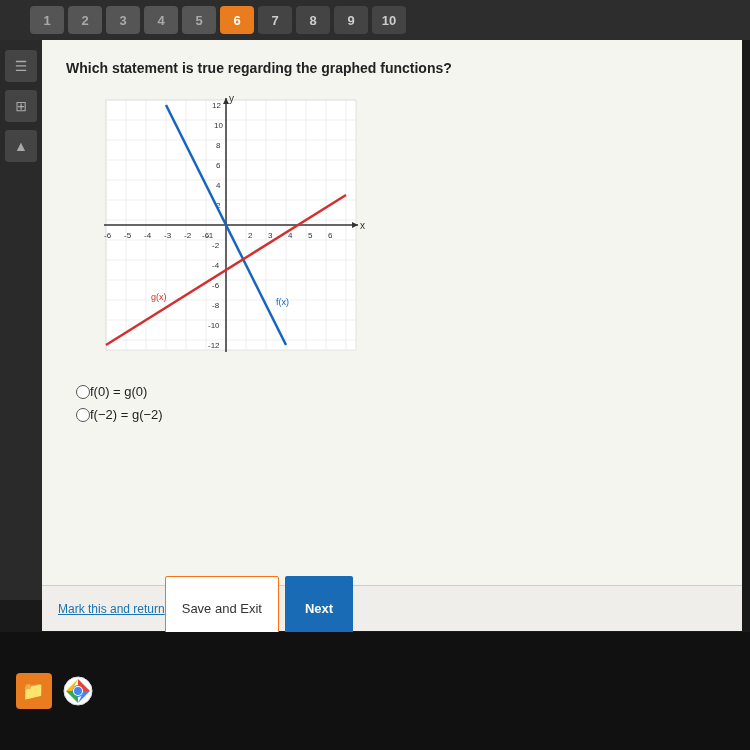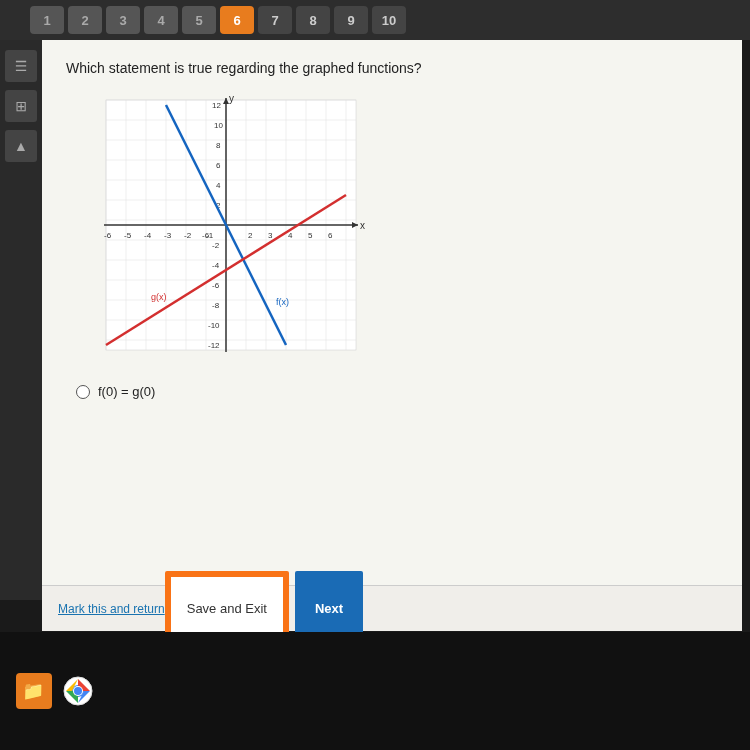--- a/index.html
+++ b/index.html
@@ -91,21 +91,21 @@
       width: 700px;
       height: 545px;
       background: #f5f5f0;
       padding: 20px 24px;
     }
 
     .question-text {
       font-size: 14px;
       color: #222;
       margin-bottom: 14px;
-      font-weight: normal;
+      font-weight: bold;
     }
 
     
     .graph-container {
       width: 300px;
       height: 280px;
       position: relative;
       margin-bottom: 14px;
       margin-left: 10px;
     }
@@ -120,21 +120,20 @@
       margin-top: 10px;
       display: flex;
       flex-direction: column;
       gap: 8px;
       margin-left: 10px;
     }
 
     .answer-choice {
       display: flex;
       align-items: center;
-      gap: 8px;
       font-size: 13px;
       color: #222;
       cursor: pointer;
     }
 
     .radio-circle {
       width: 14px;
       height: 14px;
       border: 1.5px solid #555;
       border-radius: 50%;
@@ -164,21 +163,21 @@
     }
 
     .action-buttons {
       display: flex;
       gap: 6px;
     }
 
     .btn-save {
       padding: 24px 16px;
       background: white;
-      border: 6px solid #f97316;
+      border: 1px solid #f97316;
       font-size: 13px;
       color: #333;
       cursor: pointer;
       border-radius: 2px;
     }
 
     .btn-next {
       padding: 8px 20px;
       background: #1a6bb5;
       border: none;
@@ -329,20 +328,24 @@
       <text x="75" y="210" font-size="9" fill="#d32f2f">g(x)</text>
 
     </svg>
   </div>
 
   <div class="answer-choices">
     <div class="answer-choice">
       <div class="radio-circle"></div>
       <span>f(0) = g(0)</span>
     </div>
+    <div class="answer-choice">
+      <div class="radio-circle"></div>
+      <span>f(−2) = g(−2)</span>
+    </div>
   </div>
 </div>
 
 <div class="bottom-bar">
   <span class="mark-link">Mark this and return</span>
   <div class="action-buttons">
     <button class="btn-save">Save and Exit</button>
     <button class="btn-next">Next</button>
   </div>
 </div>

